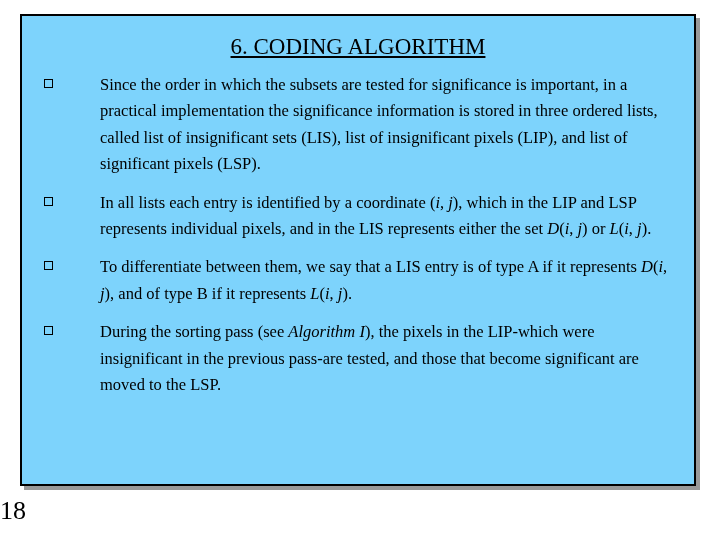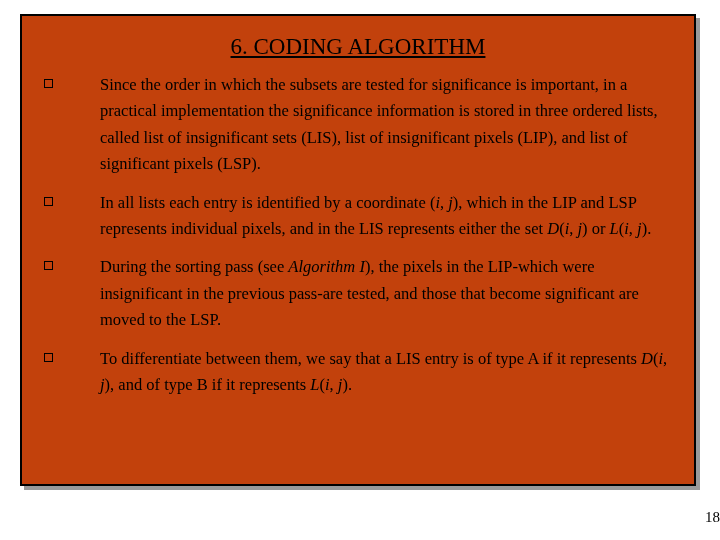--- a/index.html
+++ b/index.html
@@ -13,21 +13,21 @@
     position: relative;
   }
   .slide-frame {
     position: absolute;
     top: 14px;
     left: 20px;
     width: 676px;
     height: 472px;
     border: 2px solid #000;
     box-shadow: 4px 4px 0 #999;
-    background: #c2410c;
+    background: #7dd3fc;
     box-sizing: border-box;
     padding: 18px 22px 15px 22px;
   }
   .title {
     text-align: center;
     font-size: 23px;
     text-decoration: underline;
     margin-bottom: 12px;
   }
   .bullets {
@@ -50,22 +50,22 @@
   }
   .bullet-text {
     flex: 1;
   }
   .it { font-style: italic; }
   .page-num {
     position: absolute;
     left: 0;
     right: 0;
     bottom: 14px;
-    text-align: right;
-    font-size: 15px;
+    text-align: left;
+    font-size: 26px;
   }
 </style>
 </head>
 <body>
 
 <div class="slide-frame">
 
   <div class="title">6. CODING ALGORITHM</div>
 
   <div class="bullets">
@@ -78,28 +78,28 @@
     <div class="bullet">
       <div class="bullet-marker"></div>
       <div class="bullet-text">
         <span>In all lists each entry is identified by a coordinate (</span><span class="it">i</span><span>, </span><span class="it">j</span><span>), which in the LIP and LSP represents individual pixels, and in the LIS represents either the set </span><span class="it">D</span><span>(</span><span class="it">i</span><span>, </span><span class="it">j</span><span>) or </span><span class="it">L</span><span>(</span><span class="it">i</span><span>, </span><span class="it">j</span><span>).</span>
       </div>
     </div>
 
     <div class="bullet">
       <div class="bullet-marker"></div>
       <div class="bullet-text">
-        <span>During the sorting pass (see </span><span class="it">Algorithm I</span><span>), the pixels in the LIP-which were insignificant in the previous pass-are tested, and those that become significant are moved to the LSP.</span>
+        <span>To differentiate between them, we say that a LIS entry is of type A if it represents </span><span class="it">D</span><span>(</span><span class="it">i</span><span>, </span><span class="it">j</span><span>), and of type B if it represents </span><span class="it">L</span><span>(</span><span class="it">i</span><span>, </span><span class="it">j</span><span>).</span>
       </div>
     </div>
 
     <div class="bullet">
       <div class="bullet-marker"></div>
       <div class="bullet-text">
-        <span>To differentiate between them, we say that a LIS entry is of type A if it represents </span><span class="it">D</span><span>(</span><span class="it">i</span><span>, </span><span class="it">j</span><span>), and of type B if it represents </span><span class="it">L</span><span>(</span><span class="it">i</span><span>, </span><span class="it">j</span><span>).</span>
+        <span>During the sorting pass (see </span><span class="it">Algorithm I</span><span>), the pixels in the LIP-which were insignificant in the previous pass-are tested, and those that become significant are moved to the LSP.</span>
       </div>
     </div>
 
   </div>
 
 </div>
 
 <div class="page-num">18</div>
 
 </body></html>

